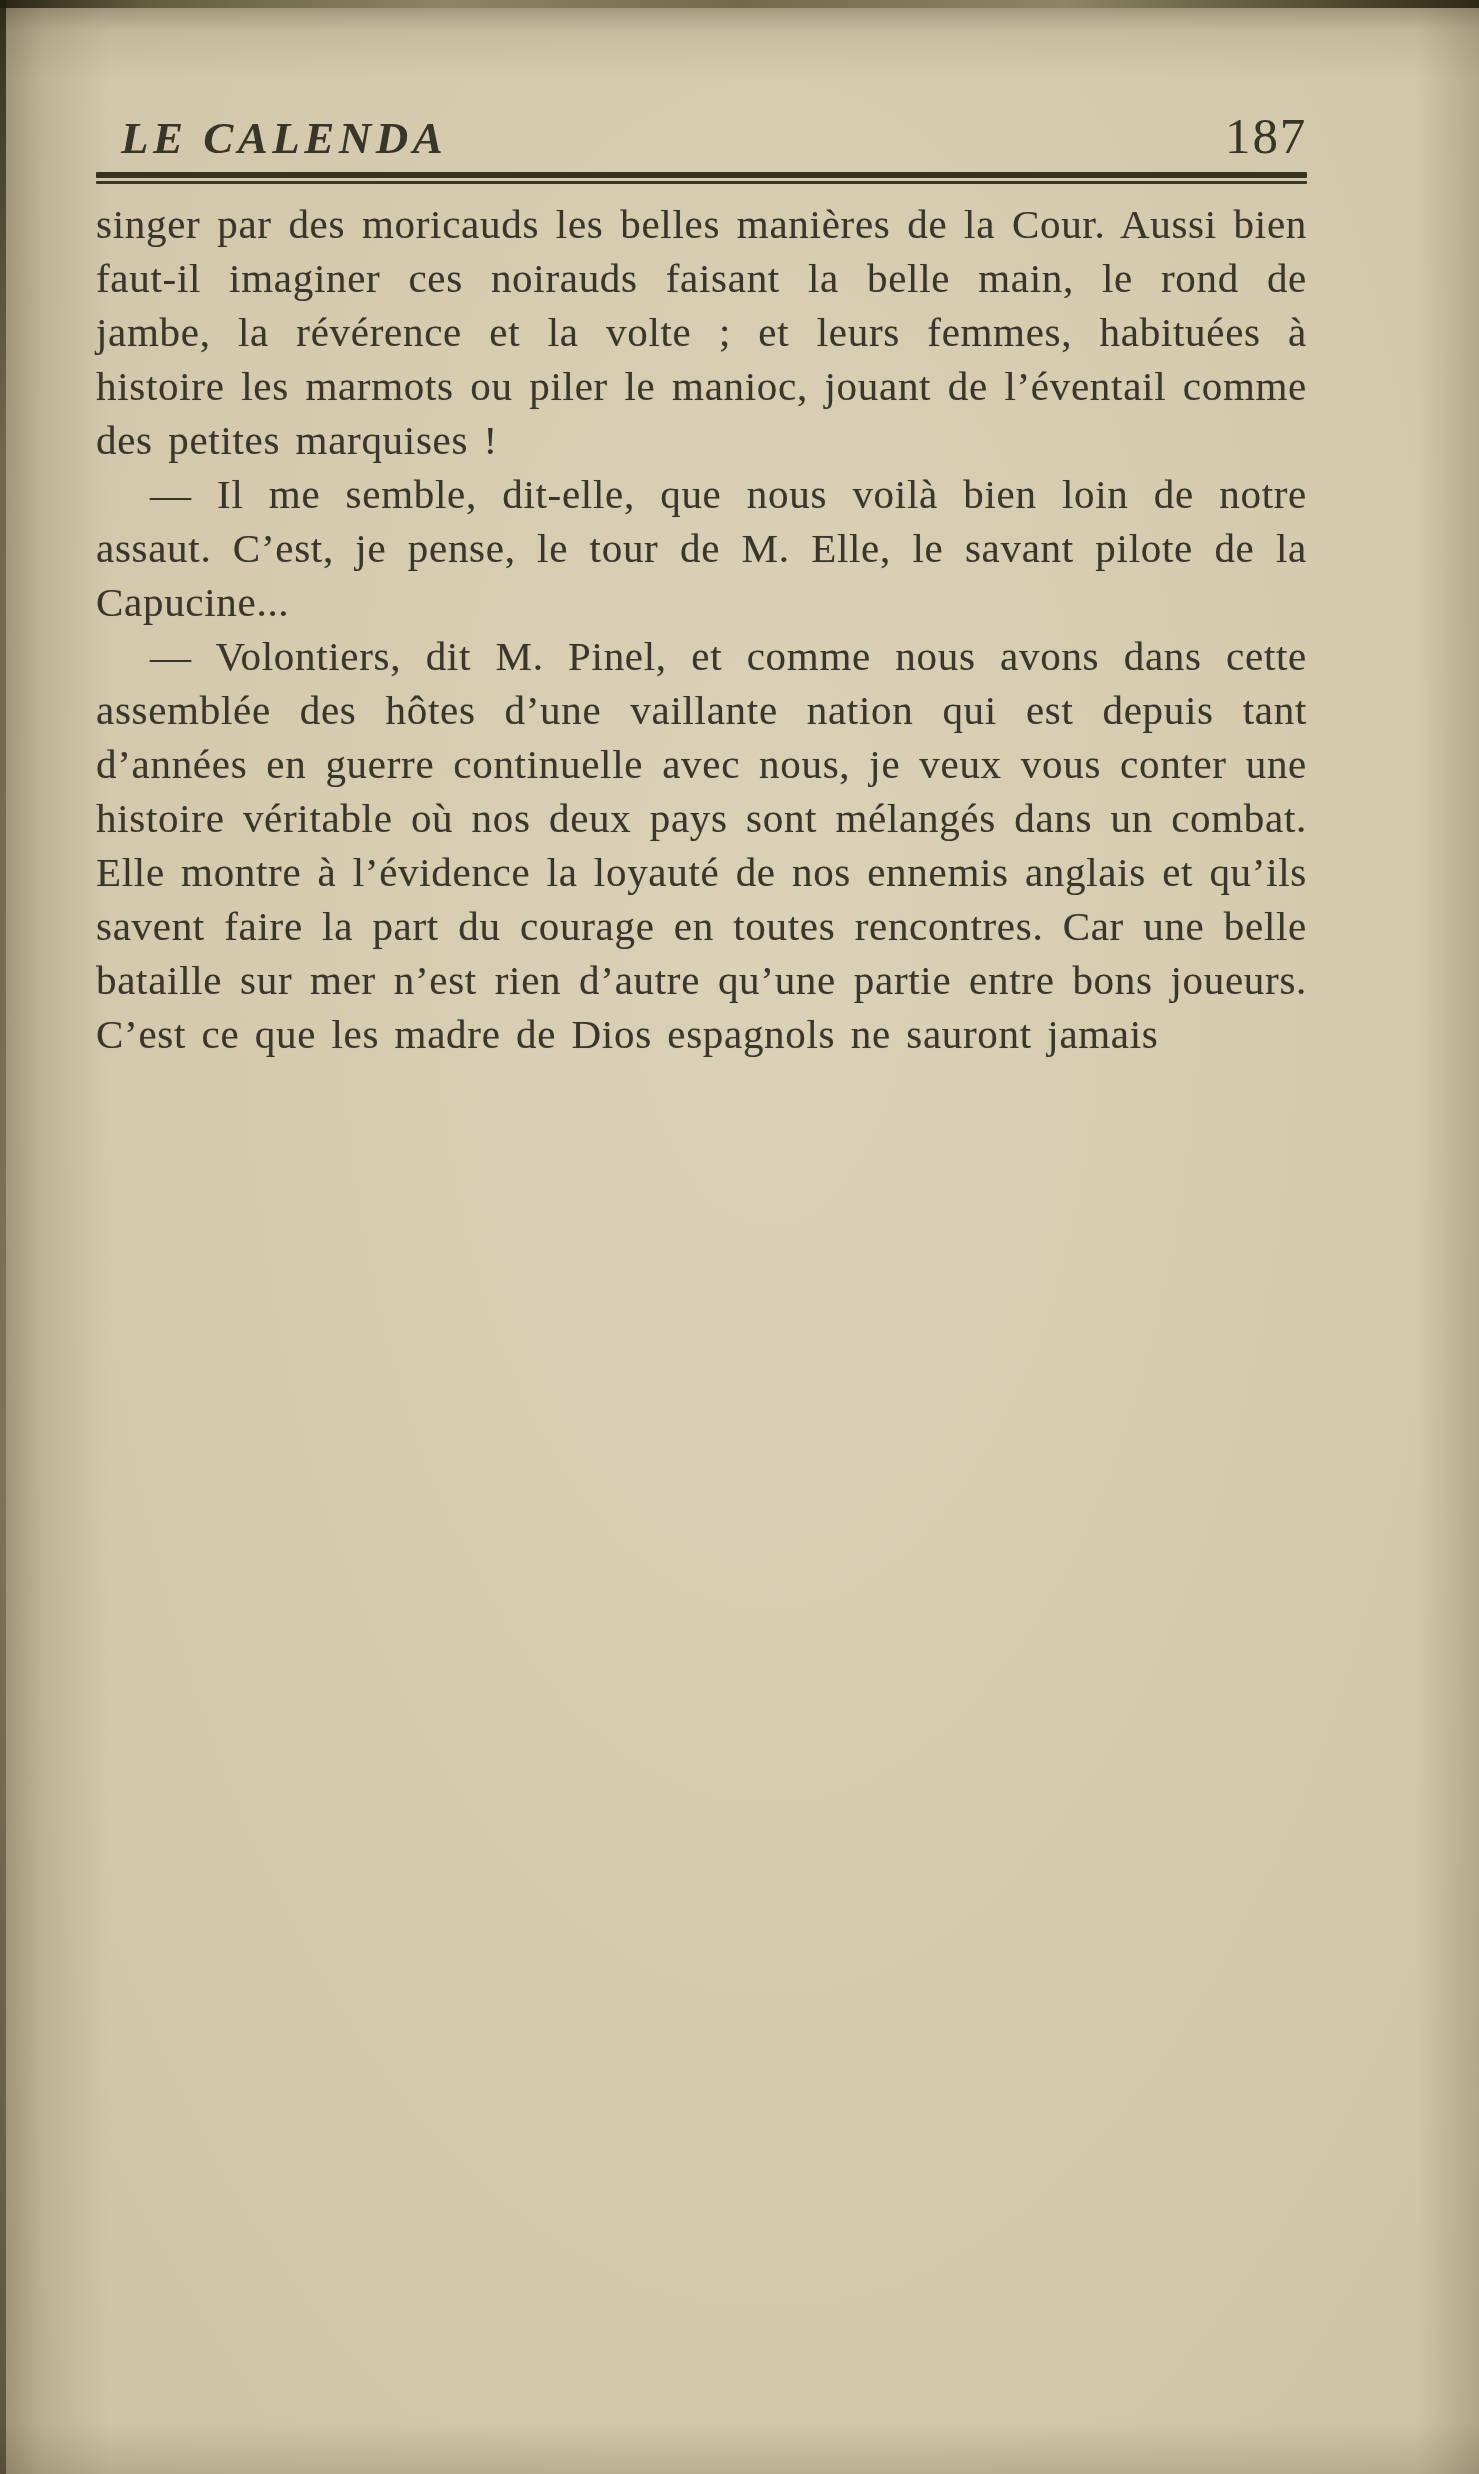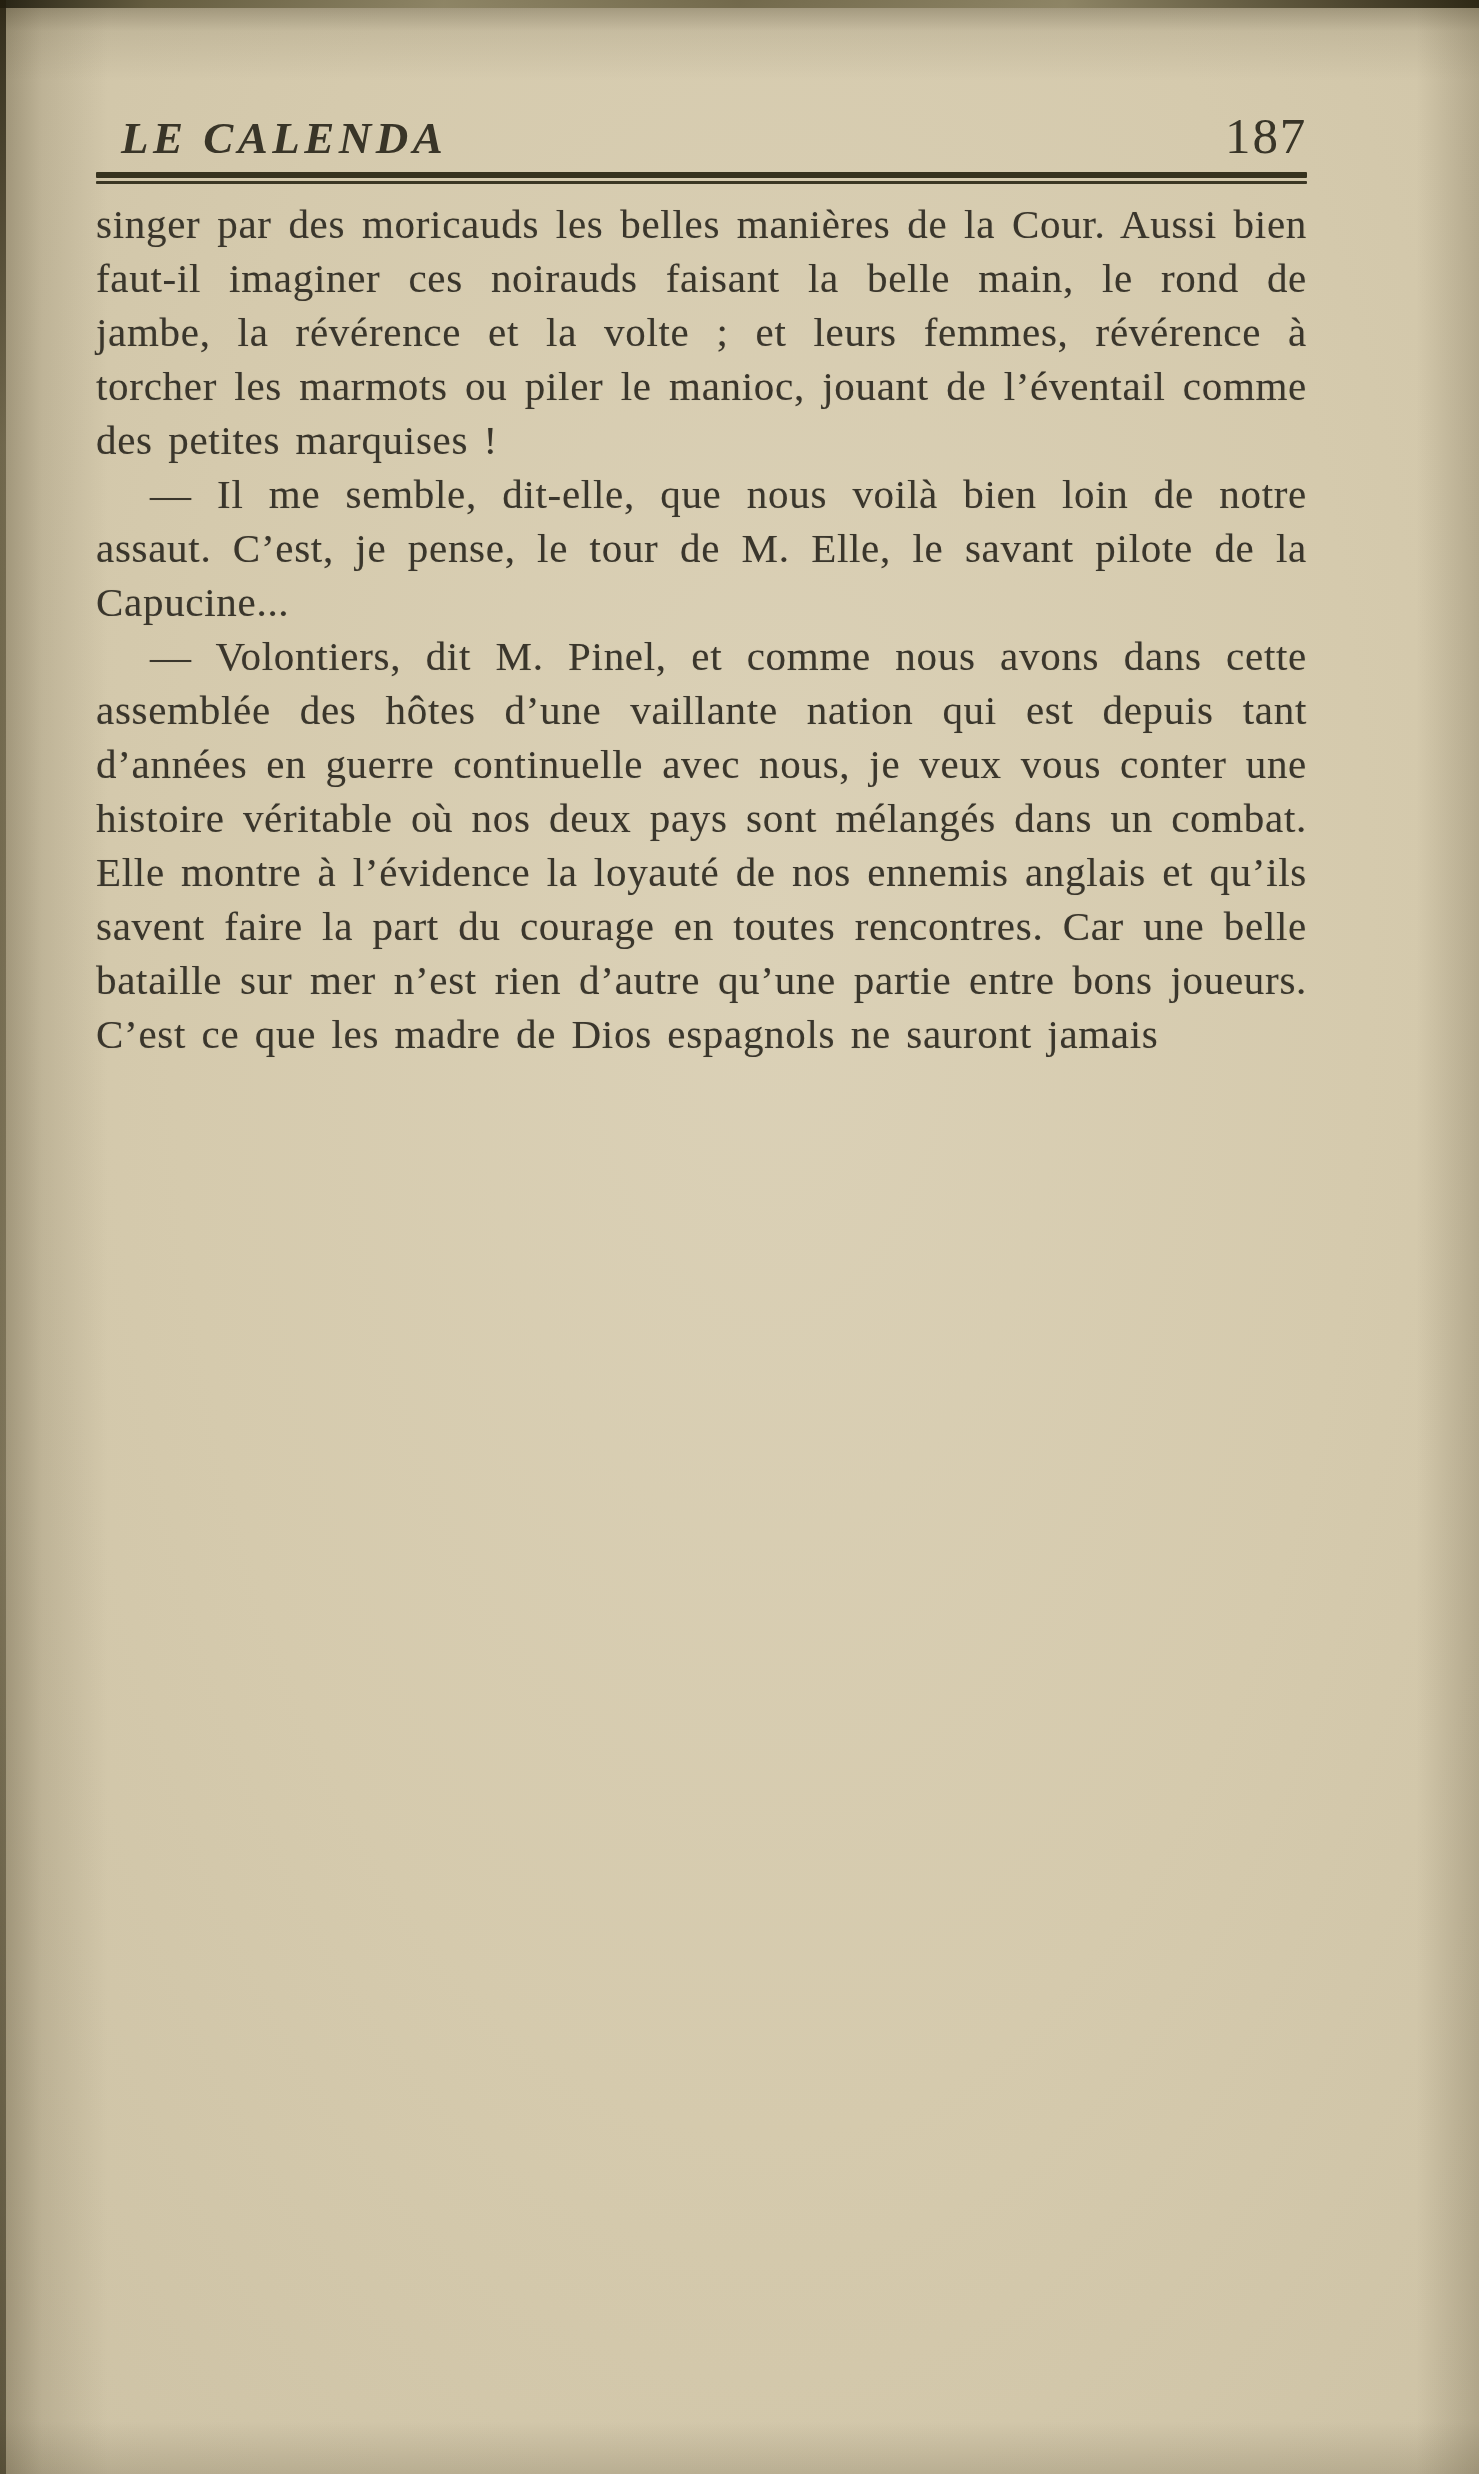--- a/index.html
+++ b/index.html
@@ -113,18 +113,18 @@
     <span class="head-title">LE CALENDA</span>
     <span class="folio">187</span>
   </header>
 
   <div class="rule">
     <div class="rule-thick"></div>
     <div class="rule-thin"></div>
   </div>
 
   <main class="body-text">
-    <p class="para"><span>singer par des moricauds les belles manières de la Cour. Aussi bien faut-il imaginer ces noirauds faisant la belle main, le rond de jambe, la révérence et la volte ; et leurs femmes, révérence à torcher les marmots ou piler le manioc, jouant de l’éventail comme des petites marquises !</span></p>
+    <p class="para"><span>singer par des moricauds les belles manières de la Cour. Aussi bien faut-il imaginer ces noirauds faisant la belle main, le rond de jambe, la révérence et la volte ; et leurs femmes, habituées à histoire les marmots ou piler le manioc, jouant de l’éventail comme des petites marquises !</span></p>
     <p class="para indent"><span>— Il me semble, dit-elle, que nous voilà bien loin de notre assaut. C’est, je pense, le tour de M. Elle, le savant pilote de la </span><span class="it">Capucine...</span></p>
     <p class="para indent"><span>— Volontiers, dit M. Pinel, et comme nous avons dans cette assemblée des hôtes d’une vaillante nation qui est depuis tant d’années en guerre continuelle avec nous, je veux vous conter une histoire véritable où nos deux pays sont mélangés dans un combat. Elle montre à l’évidence la loyauté de nos ennemis anglais et qu’ils savent faire la part du courage en toutes rencontres. Car une belle bataille sur mer n’est rien d’autre qu’une partie entre bons joueurs. C’est ce que les </span><span class="it">madre de Dios</span><span> espagnols ne sauront jamais</span></p>
   </main>
 </div>
 
 
 </body></html>

